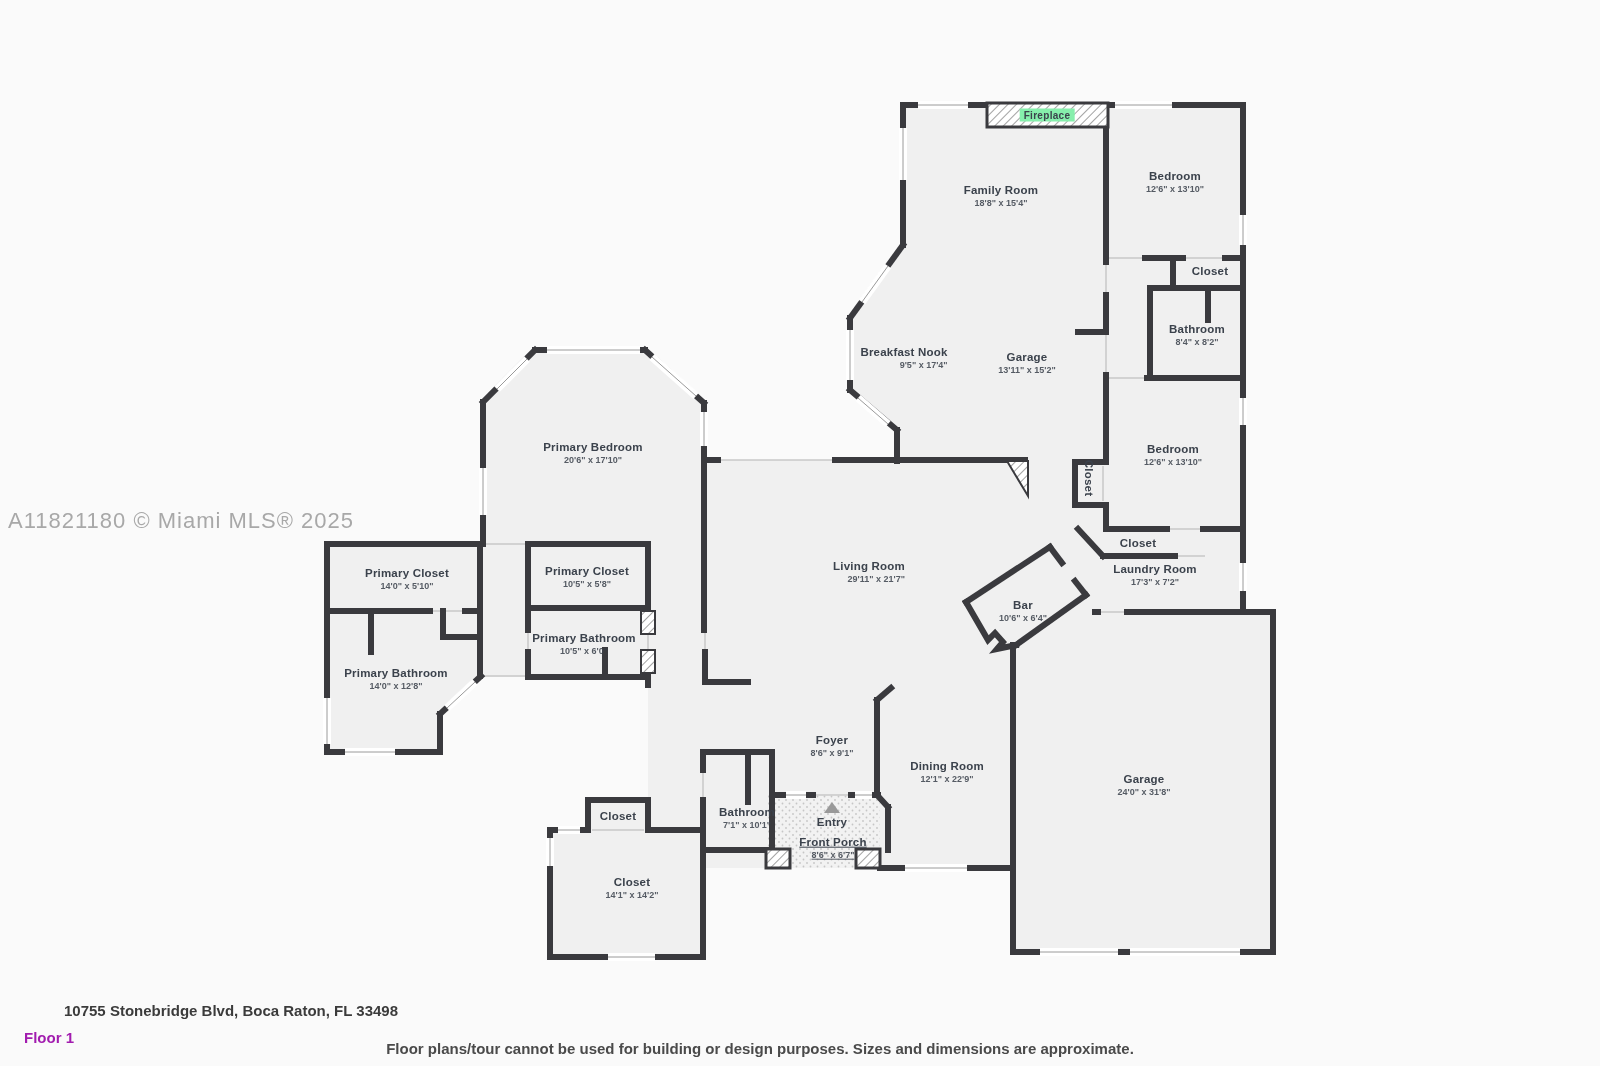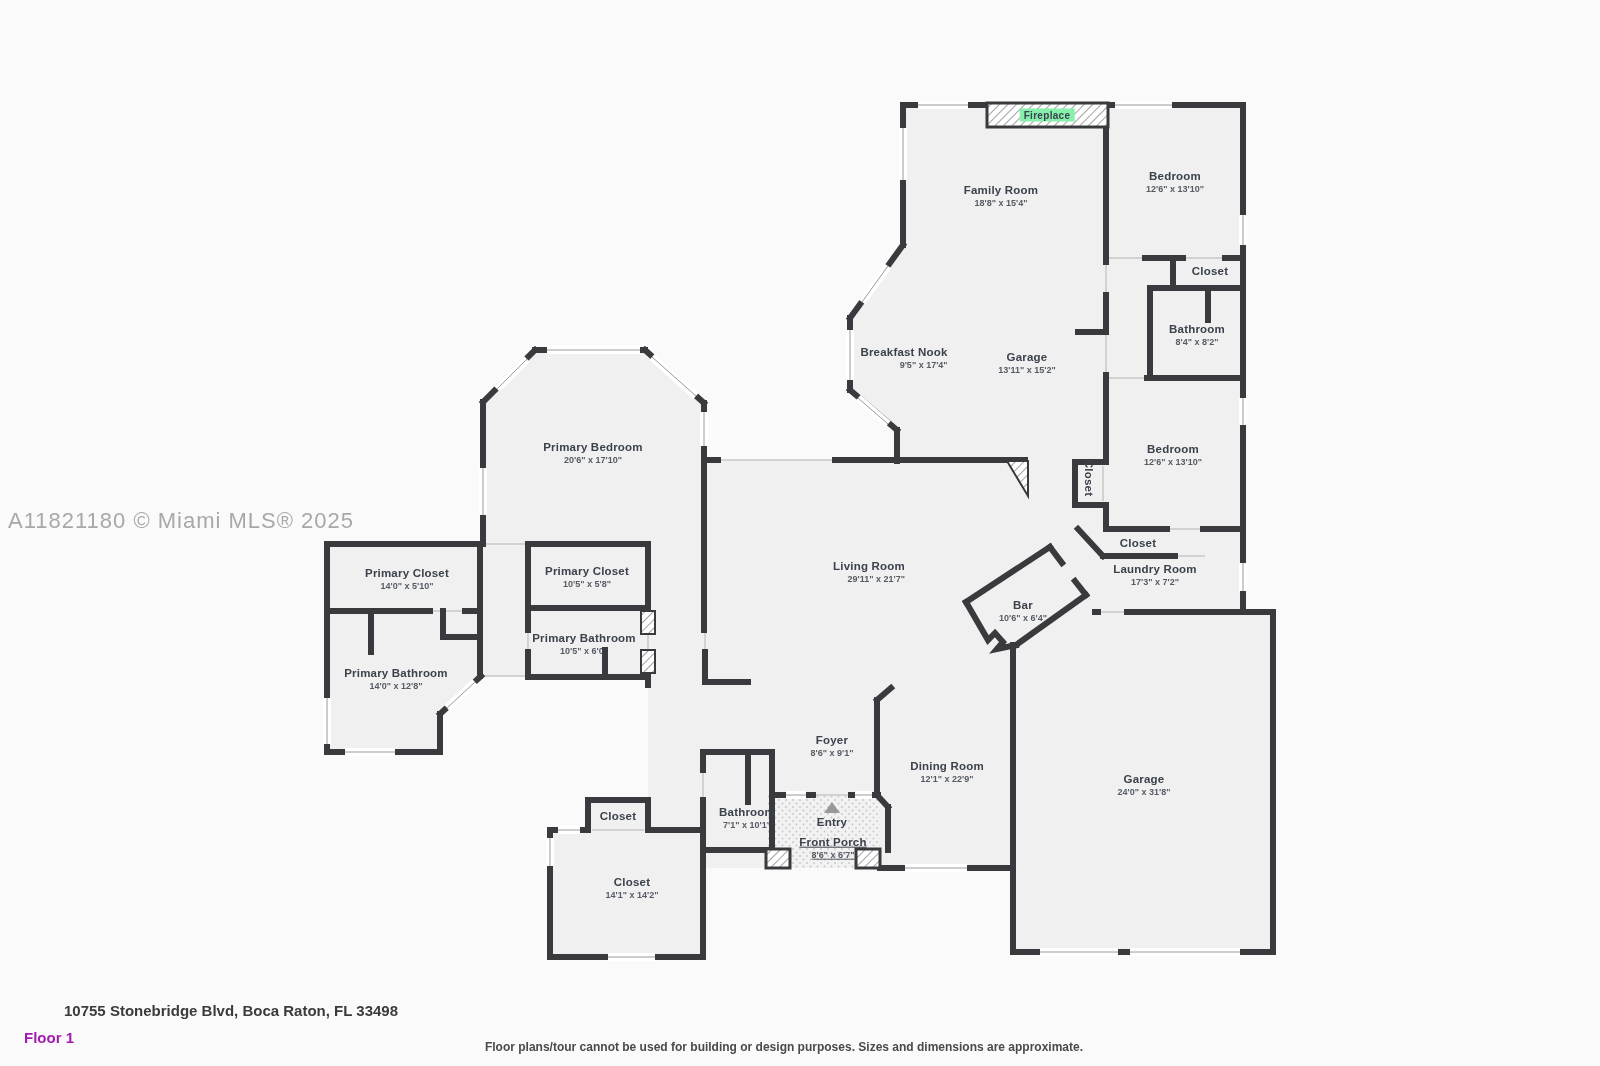--- a/index.html
+++ b/index.html
@@ -35,22 +35,22 @@
   }
   .footer-address{
     position:absolute;left:24px;top:1002px;
     font-size:15px;font-weight:700;color:#3b3b3b;margin-left:40px;
   }
   .footer-floor{
     position:absolute;left:24px;top:1029px;
     font-size:15px;font-weight:700;color:#a21caf;
   }
   .footer-disclaimer{
-    position:absolute;left:784px;top:1040px;transform:translateX(-50%);
-    font-size:12px;font-weight:700;color:#4a4a4a;white-space:nowrap;
+    position:absolute;left:760px;top:1040px;transform:translateX(-50%);
+    font-size:15px;font-weight:700;color:#4a4a4a;white-space:nowrap;
   }
 </style>
 </head>
 <body>
 
 <div id="stage">
 
 <svg width="1600" height="1066" viewBox="0 0 1600 1066">
   <defs>
     <pattern id="hatch" width="6" height="6" patternUnits="userSpaceOnUse" patternTransform="rotate(45)">

